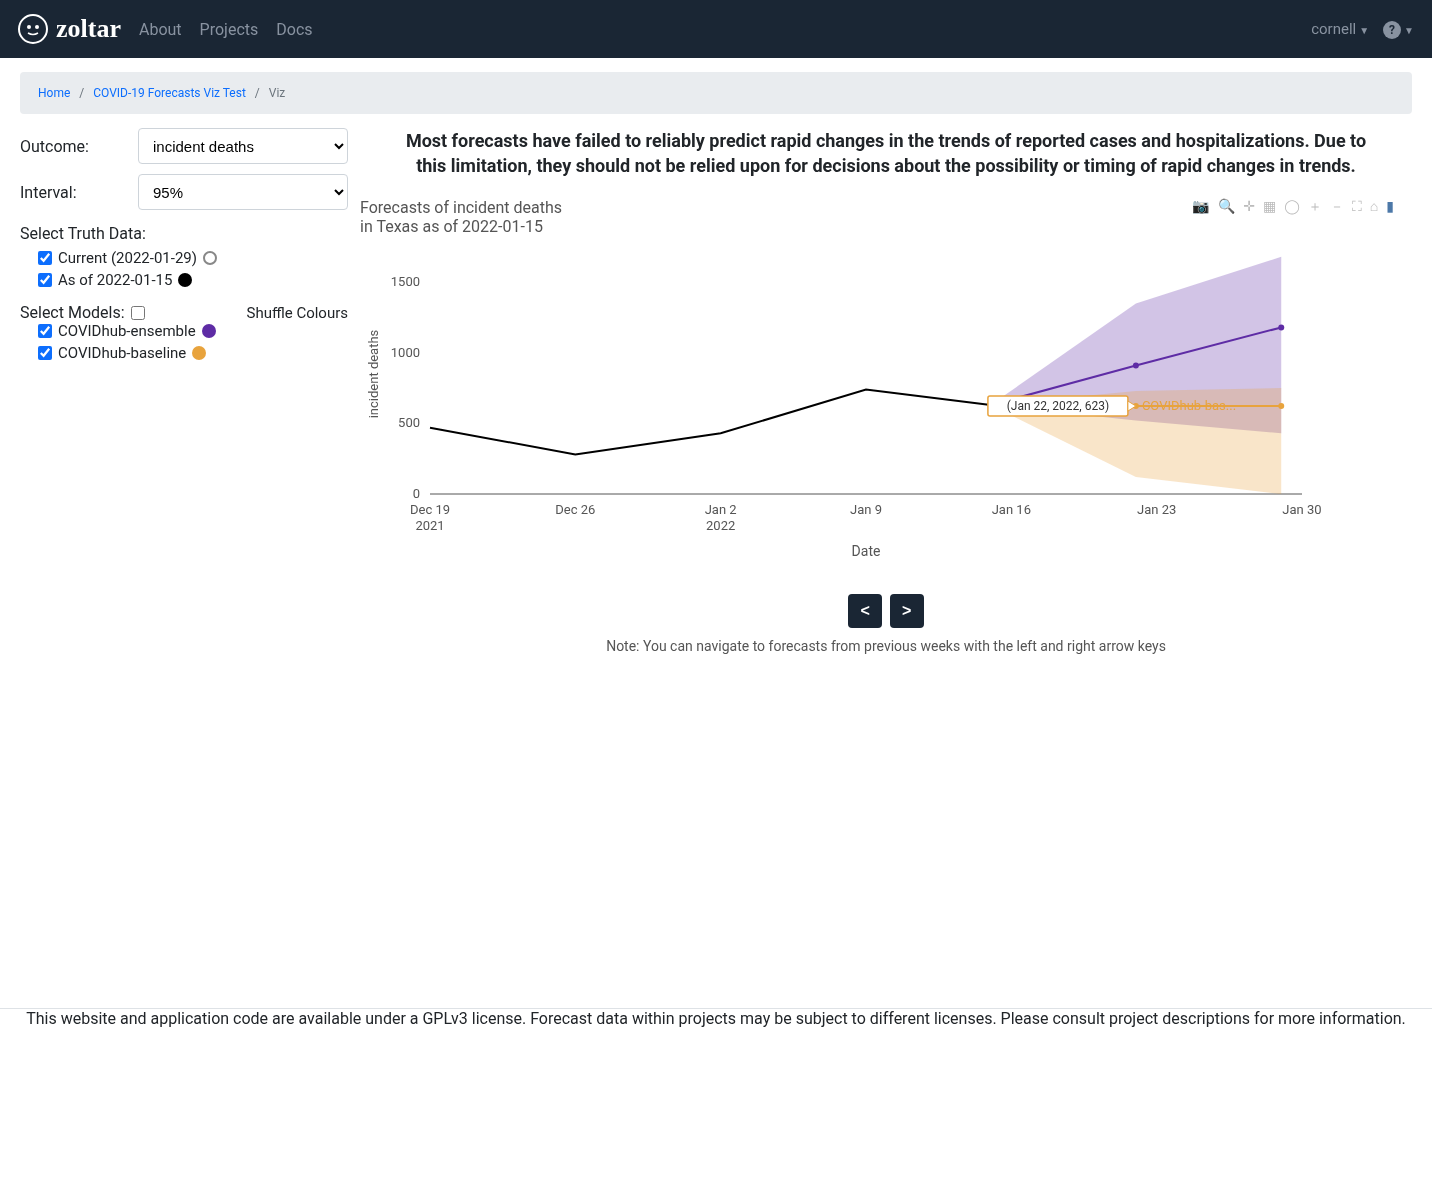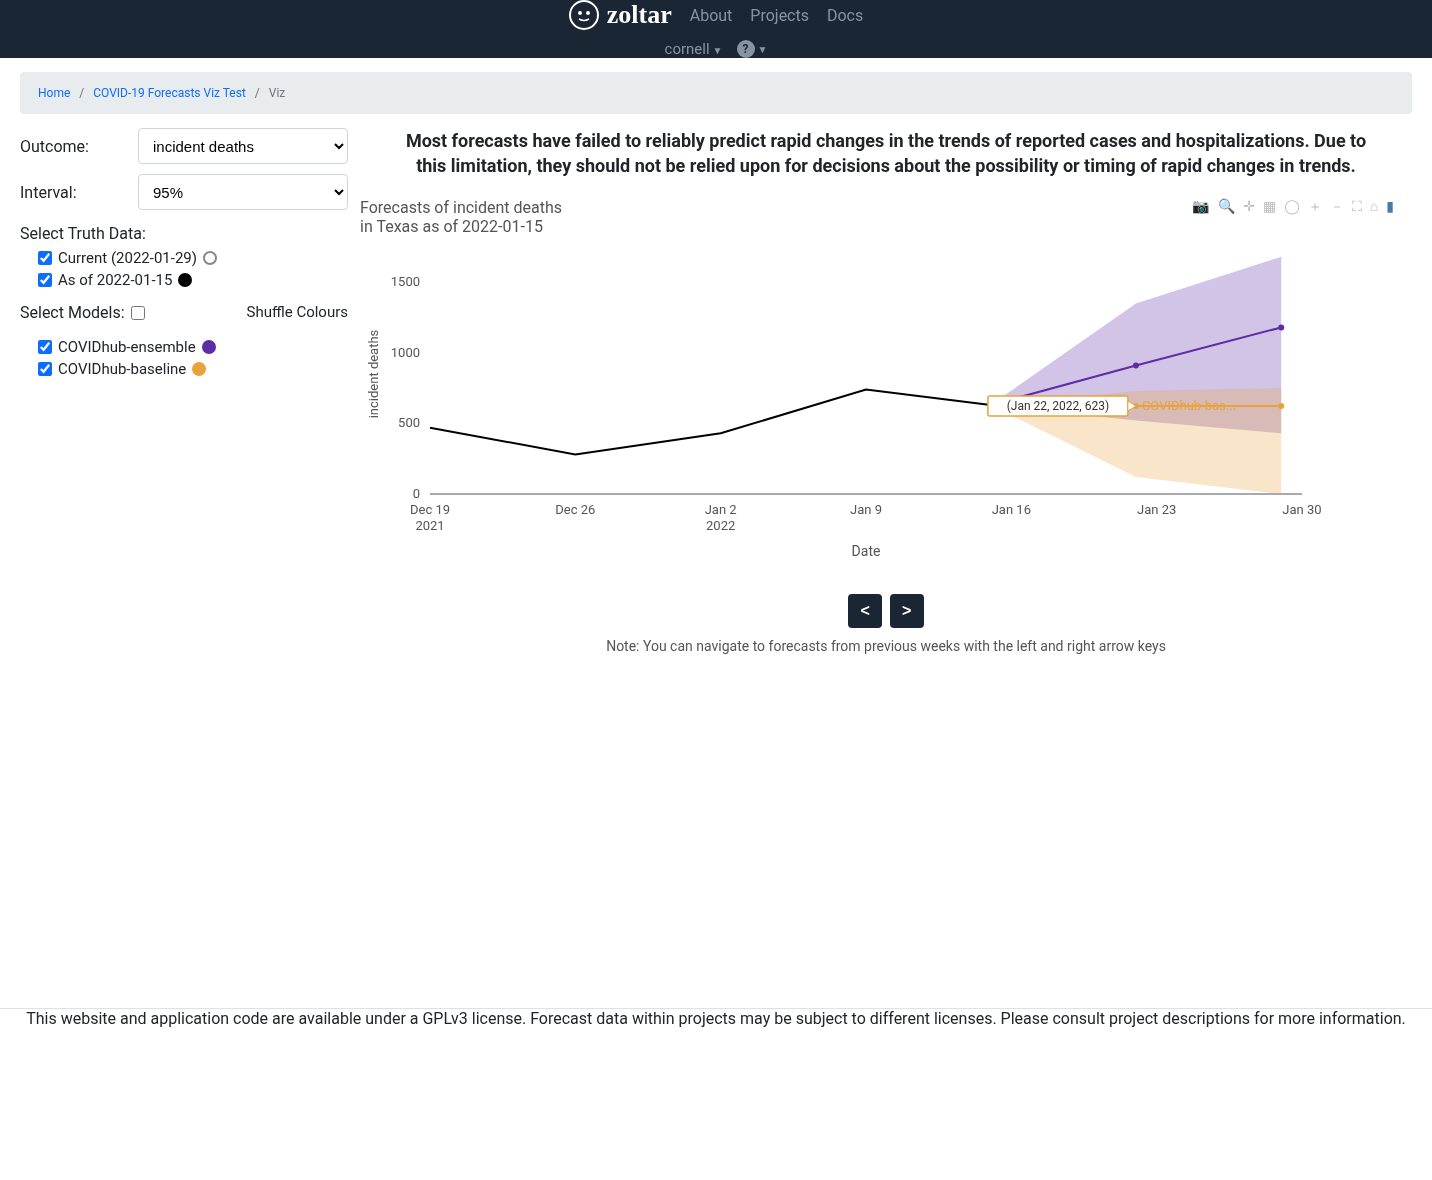--- a/index.html
+++ b/index.html
@@ -1,18 +1,18 @@
 <!DOCTYPE html>
 <html><head>
 <meta charset="utf-8">
 <style>
 * { box-sizing: border-box; margin: 0; padding: 0; }
 body { font-family: -apple-system, BlinkMacSystemFont, "Segoe UI", Roboto, sans-serif; font-size: 14px; color: #212529; background: #fff; }
 
-.navbar { background: #1a2634; color: #fff; height: 58px; display: flex; align-items: center; padding: 0 18px; justify-content: space-between; flex-direction: column; }
+.navbar { background: #1a2634; color: #fff; height: 58px; display: flex; align-items: center; padding: 0 18px; justify-content: space-between; }
 .navbar-left { display: flex; align-items: center; gap: 18px; }
 .logo { display: flex; align-items: center; gap: 8px; font-family: Georgia, serif; font-size: 26px; font-weight: bold; color: #fff; }
 .logo-icon { width: 30px; height: 30px; border: 2px solid #fff; border-radius: 50%; display: flex; align-items: center; justify-content: center; font-size: 12px; }
 .nav-links { display: flex; gap: 18px; }
 .nav-link { color: #8892a0; text-decoration: none; font-size: 16px; }
 .navbar-right { display: flex; align-items: center; gap: 14px; color: #8892a0; font-size: 15px; }
 .caret { font-size: 10px; margin-left: 3px; }
 .help-icon { width: 18px; height: 18px; border-radius: 50%; background: #8892a0; color: #1a2634; display: inline-flex; align-items: center; justify-content: center; font-size: 12px; font-weight: bold; }
 
 .container { padding: 14px; max-width: 1420px; margin: 0 auto; }
@@ -30,21 +30,21 @@
 .form-row select { flex: 1; height: 36px; padding: 4px 10px; border: 1px solid #ced4da; border-radius: 4px; font-size: 15px; background: #fff; }
 
 .section-label { font-size: 16px; margin-top: 14px; margin-bottom: 6px; display: flex; align-items: center; gap: 6px; }
 .truth-item, .model-item { display: flex; align-items: center; gap: 6px; margin-left: 18px; margin-bottom: 4px; font-size: 15px; }
 .swatch { width: 14px; height: 14px; border-radius: 50%; display: inline-block; }
 .swatch-grey { background: #fff; border: 2px solid #888; }
 .swatch-black { background: #000; }
 .swatch-purple { background: #5e2ca5; }
 .swatch-orange { background: #e8a33d; }
 
-.models-header { display: flex; justify-content: space-between; margin-top: 14px; margin-bottom: 16px; }
+.models-header { display: flex; justify-content: space-between; align-items: center; margin-top: 14px; margin-bottom: 0; }
 .shuffle { color: #212529; font-size: 15px; }
 
 .disclaimer { font-size: 18px; font-weight: bold; text-align: center; padding: 0 30px 20px; line-height: 1.4; }
 .chart-wrap { position: relative; }
 .modebar { position: absolute; top: 0; right: 18px; display: flex; gap: 8px; color: #bbb; font-size: 14px; }
 .modebar span { cursor: pointer; }
 
 .chart-title { text-align: left; color: #555; font-size: 16px; margin-bottom: 8px; }
 
 .plot { position: relative; width: 100%; height: 320px; }

